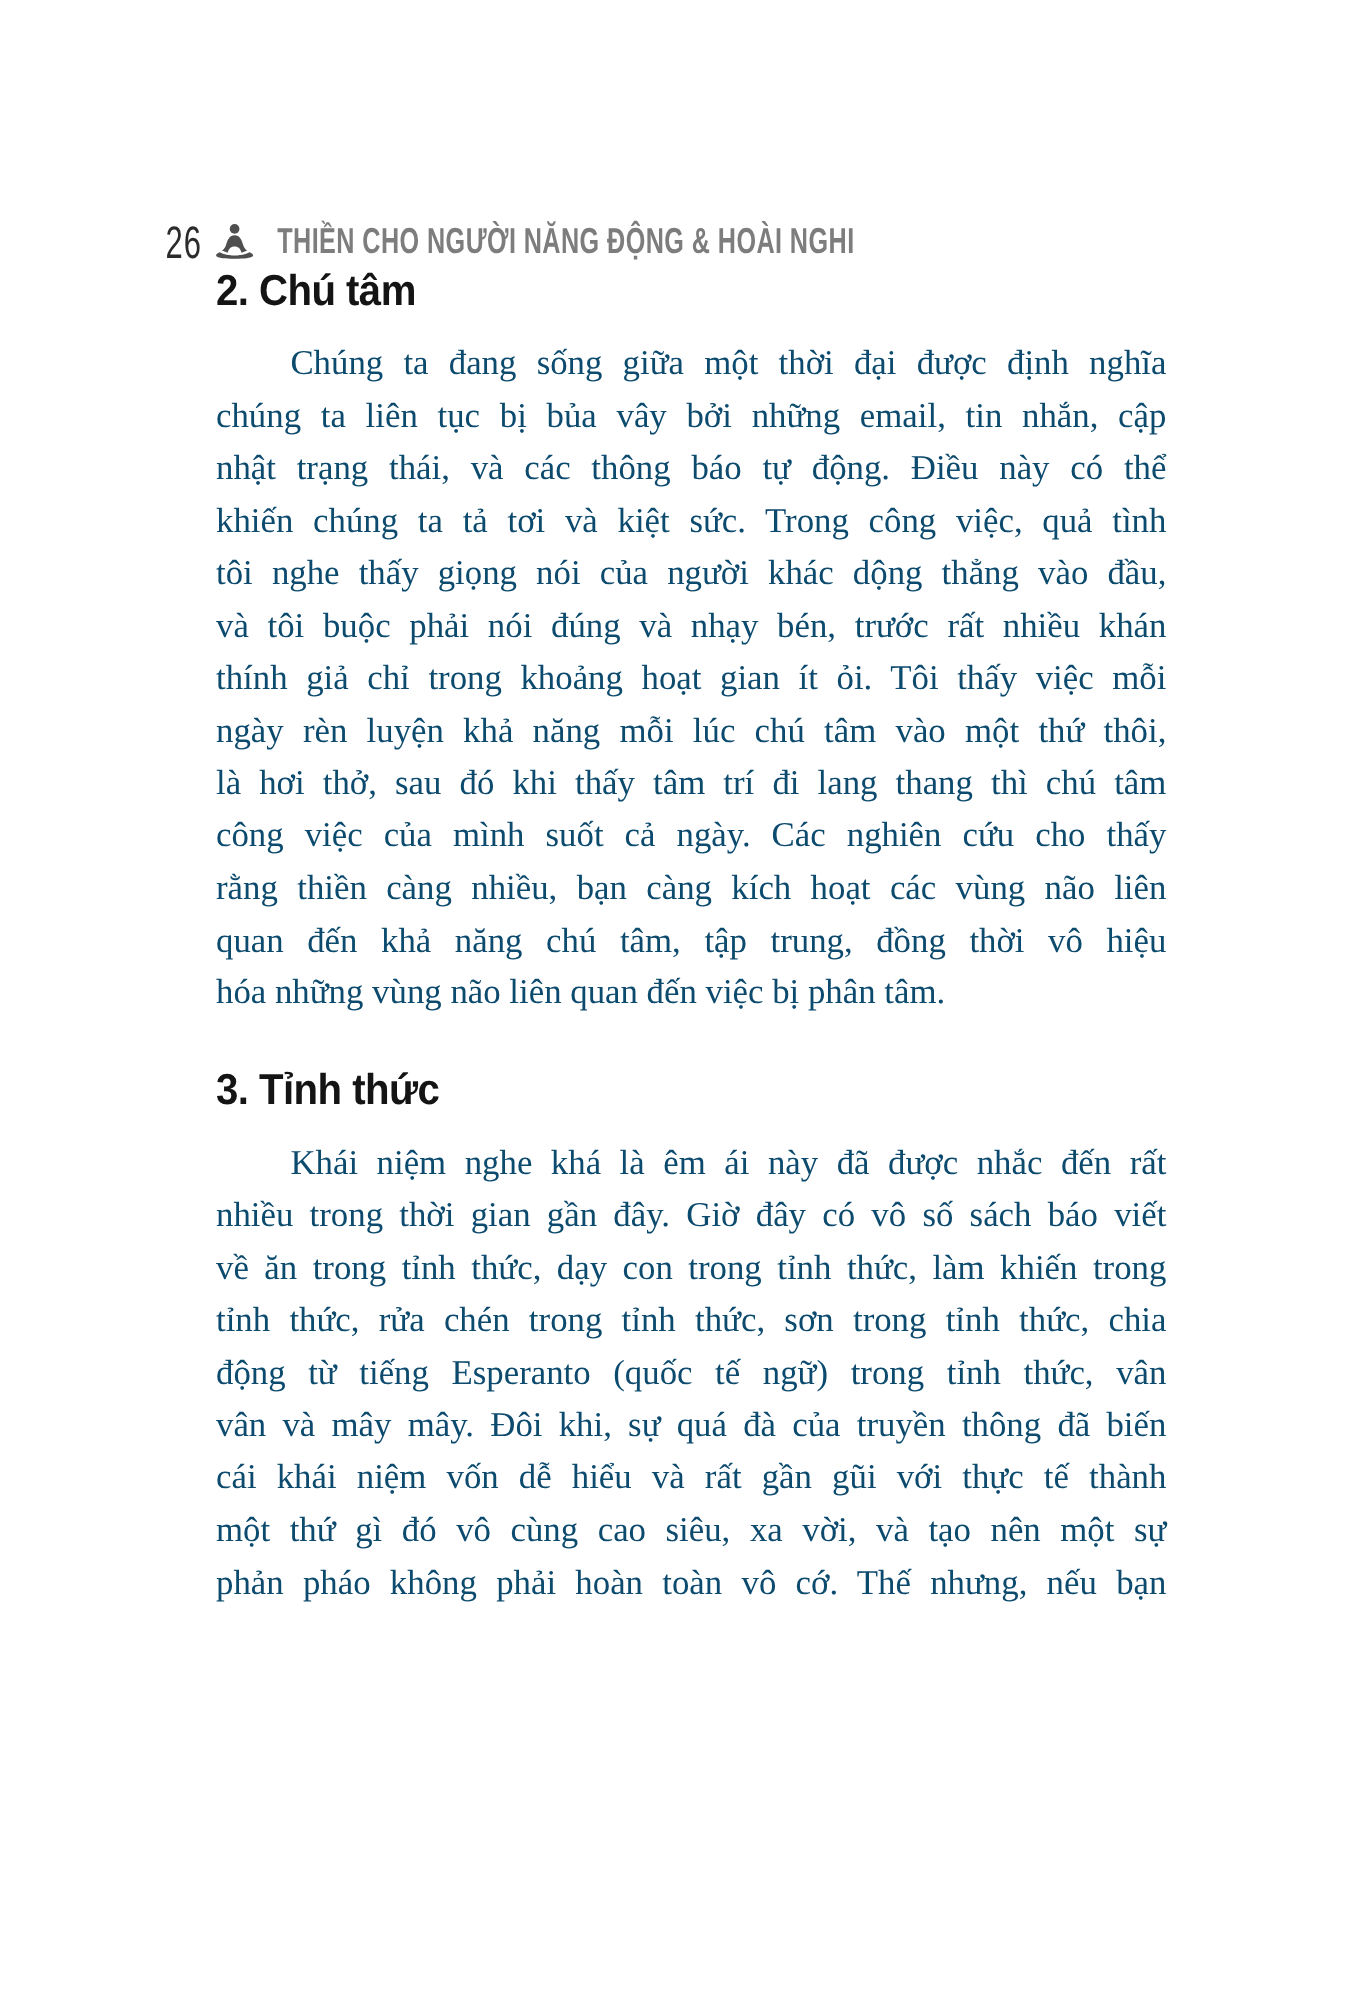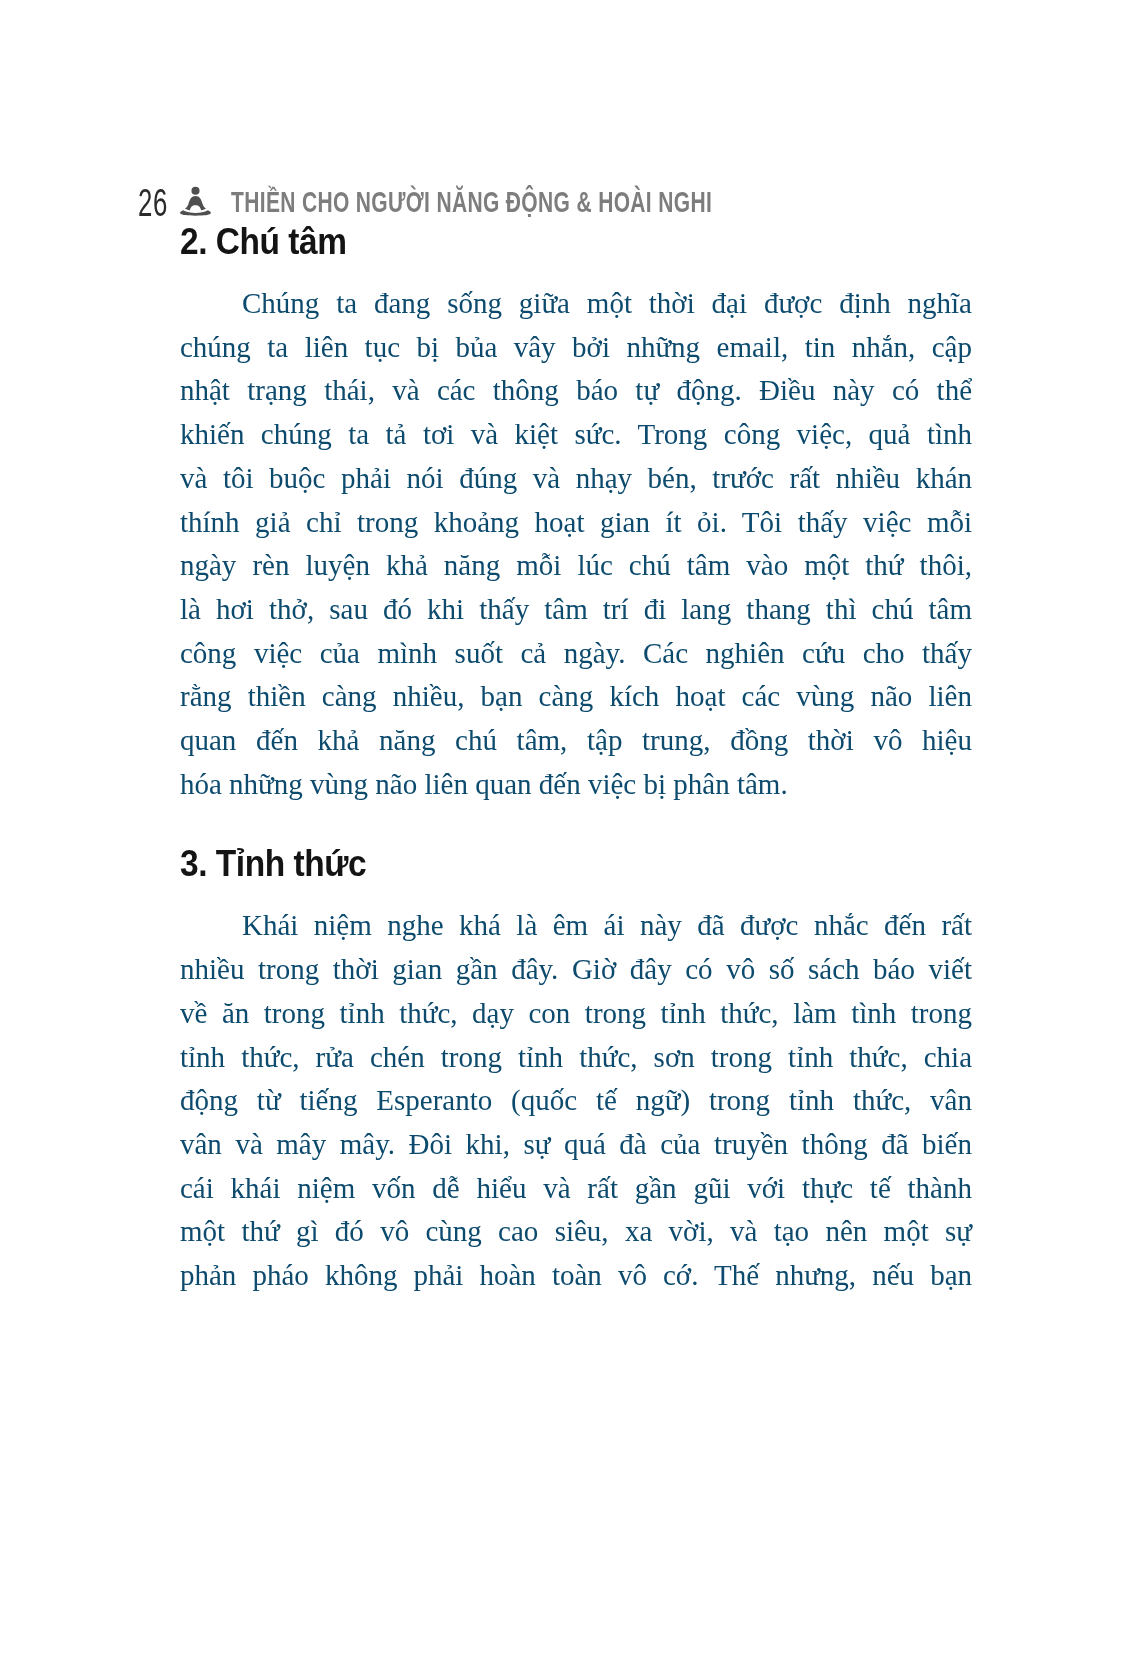--- a/index.html
+++ b/index.html
@@ -76,37 +76,38 @@
 
   <div class="content">
 
     <div class="section">
       <h2 class="section-heading">2. Chú tâm</h2>
       <div class="para">
           <div class="line first">Chúng ta đang sống giữa một thời đại được định nghĩa</div>
           <div class="line">chúng ta liên tục bị bủa vây bởi những email, tin nhắn, cập</div>
           <div class="line">nhật trạng thái, và các thông báo tự động. Điều này có thể</div>
           <div class="line">khiến chúng ta tả tơi và kiệt sức. Trong công việc, quả tình</div>
+          <div class="line">tôi nghe thấy giọng nói của người khác dộng thẳng vào đầu,</div>
           <div class="line">và tôi buộc phải nói đúng và nhạy bén, trước rất nhiều khán</div>
           <div class="line">thính giả chỉ trong khoảng hoạt gian ít ỏi. Tôi thấy việc mỗi</div>
           <div class="line">ngày rèn luyện khả năng mỗi lúc chú tâm vào một thứ thôi,</div>
           <div class="line">là hơi thở, sau đó khi thấy tâm trí đi lang thang thì chú tâm</div>
           <div class="line">công việc của mình suốt cả ngày. Các nghiên cứu cho thấy</div>
           <div class="line">rằng thiền càng nhiều, bạn càng kích hoạt các vùng não liên</div>
           <div class="line">quan đến khả năng chú tâm, tập trung, đồng thời vô hiệu</div>
           <div class="line last">hóa những vùng não liên quan đến việc bị phân tâm.</div>
         </div>
     </div>
 
     <div class="section">
       <h2 class="section-heading">3. Tỉnh thức</h2>
       <div class="para">
           <div class="line first">Khái niệm nghe khá là êm ái này đã được nhắc đến rất</div>
           <div class="line">nhiều trong thời gian gần đây. Giờ đây có vô số sách báo viết</div>
-          <div class="line">về ăn trong tỉnh thức, dạy con trong tỉnh thức, làm tình trong</div>
+          <div class="line">về ăn trong tỉnh thức, dạy con trong tỉnh thức, làm khiến trong</div>
           <div class="line">tỉnh thức, rửa chén trong tỉnh thức, sơn trong tỉnh thức, chia</div>
           <div class="line">động từ tiếng Esperanto (quốc tế ngữ) trong tỉnh thức, vân</div>
           <div class="line">vân và mây mây. Đôi khi, sự quá đà của truyền thông đã biến</div>
           <div class="line">cái khái niệm vốn dễ hiểu và rất gần gũi với thực tế thành</div>
           <div class="line">một thứ gì đó vô cùng cao siêu, xa vời, và tạo nên một sự</div>
           <div class="line">phản pháo không phải hoàn toàn vô cớ. Thế nhưng, nếu bạn</div>
         </div>
     </div>
 
   </div>

